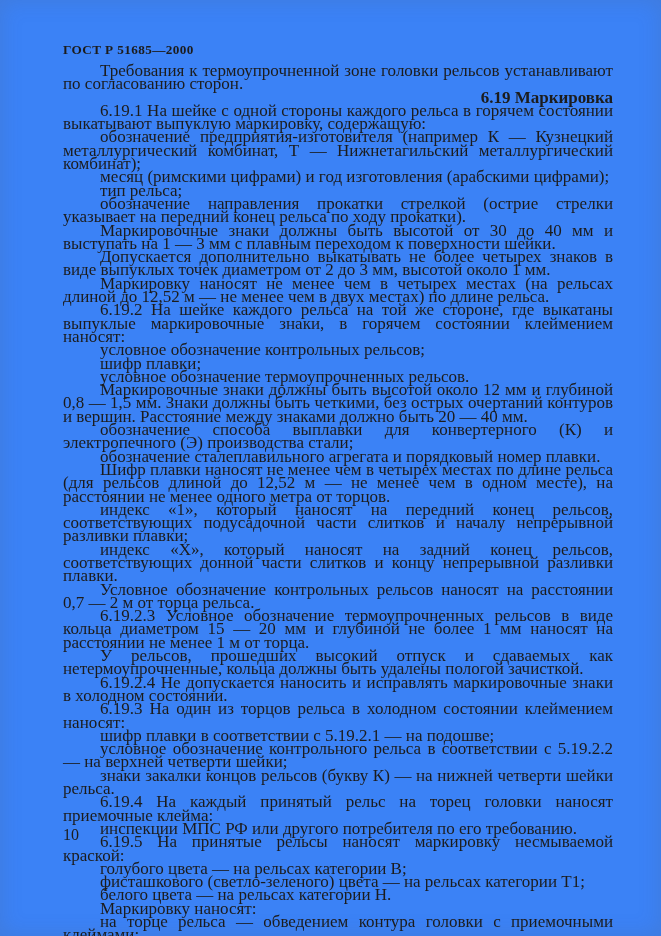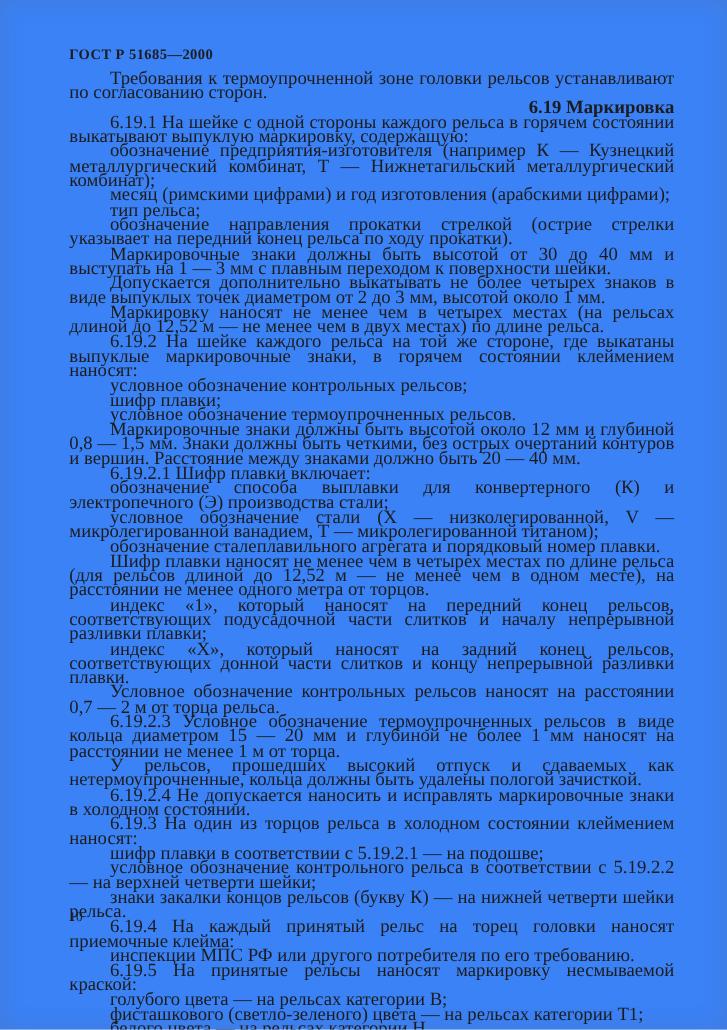--- a/index.html
+++ b/index.html
@@ -45,21 +45,21 @@
     text-indent: 37px;
   }
   .doc-body p.heading {
     font-weight: bold;
     text-align: right;
   }
   .page-number {
     position: absolute;
     left: 63px;
     top: 826px;
-    font-size: 12px;
+    font-size: 16px;
   }
 </style>
 </head>
 <body>
 
 <div class="scan-page">
   <div class="doc-header">ГОСТ Р 51685—2000</div>
 
   <div class="doc-body">
       <p class="normal">Требования к термоупрочненной зоне головки рельсов устанавливают по согласованию сторон.</p>
@@ -70,23 +70,21 @@
       <p class="normal">тип рельса;</p>
       <p class="normal">обозначение направления прокатки стрелкой (острие стрелки указывает на передний конец рельса по ходу прокатки).</p>
       <p class="normal">Маркировочные знаки должны быть высотой от 30 до 40 мм и выступать на 1 — 3 мм с плавным переходом к поверхности шейки.</p>
       <p class="normal">Допускается дополнительно выкатывать не более четырех знаков в виде выпуклых точек диаметром от 2 до 3 мм, высотой около 1 мм.</p>
       <p class="normal">Маркировку наносят не менее чем в четырех местах (на рельсах длиной до 12,52 м — не менее чем в двух местах) по длине рельса.</p>
       <p class="normal">6.19.2  На шейке каждого рельса на той же стороне, где выкатаны выпуклые маркировочные знаки, в горячем состоянии клеймением наносят:</p>
       <p class="normal">условное обозначение контрольных рельсов;</p>
       <p class="normal">шифр плавки;</p>
       <p class="normal">условное обозначение термоупрочненных рельсов.</p>
       <p class="normal">Маркировочные знаки должны быть высотой около 12 мм и глубиной 0,8 — 1,5 мм. Знаки должны быть четкими, без острых очертаний контуров и вершин. Расстояние между знаками должно быть 20 — 40 мм.</p>
-      <p class="normal">6.19.2.1  Шифр плавки включает:</p>
       <p class="normal">обозначение способа выплавки для конвертерного (К) и электропечного (Э) производства стали;</p>
-      <p class="normal">условное обозначение стали (Х — низколегированной, V — микролегированной ванадием, Т — микролегированной титаном);</p>
       <p class="normal">обозначение сталеплавильного агрегата и порядковый номер плавки.</p>
       <p class="normal">Шифр плавки наносят не менее чем в четырех местах по длине рельса (для рельсов длиной до 12,52 м — не менее чем в одном месте), на расстоянии не менее одного метра от торцов.</p>
       <p class="normal">индекс «1», который наносят на передний конец рельсов, соответствующих подусадочной части слитков и началу непрерывной разливки плавки;</p>
       <p class="normal">индекс «Х», который наносят на задний конец рельсов, соответствующих донной части слитков и концу непрерывной разливки плавки.</p>
       <p class="normal">Условное обозначение контрольных рельсов наносят на расстоянии 0,7 — 2 м от торца рельса.</p>
       <p class="normal">6.19.2.3  Условное обозначение термоупрочненных рельсов в виде кольца диаметром 15 — 20 мм и глубиной не более 1 мм наносят на расстоянии не менее 1 м от торца.</p>
       <p class="normal">У рельсов, прошедших высокий отпуск и сдаваемых как нетермоупрочненные, кольца должны быть удалены пологой зачисткой.</p>
       <p class="normal">6.19.2.4  Не допускается наносить и исправлять маркировочные знаки в холодном состоянии.</p>
       <p class="normal">6.19.3  На один из торцов рельса в холодном состоянии клеймением наносят:</p>
       <p class="normal">шифр плавки в соответствии с 5.19.2.1 — на подошве;</p>

